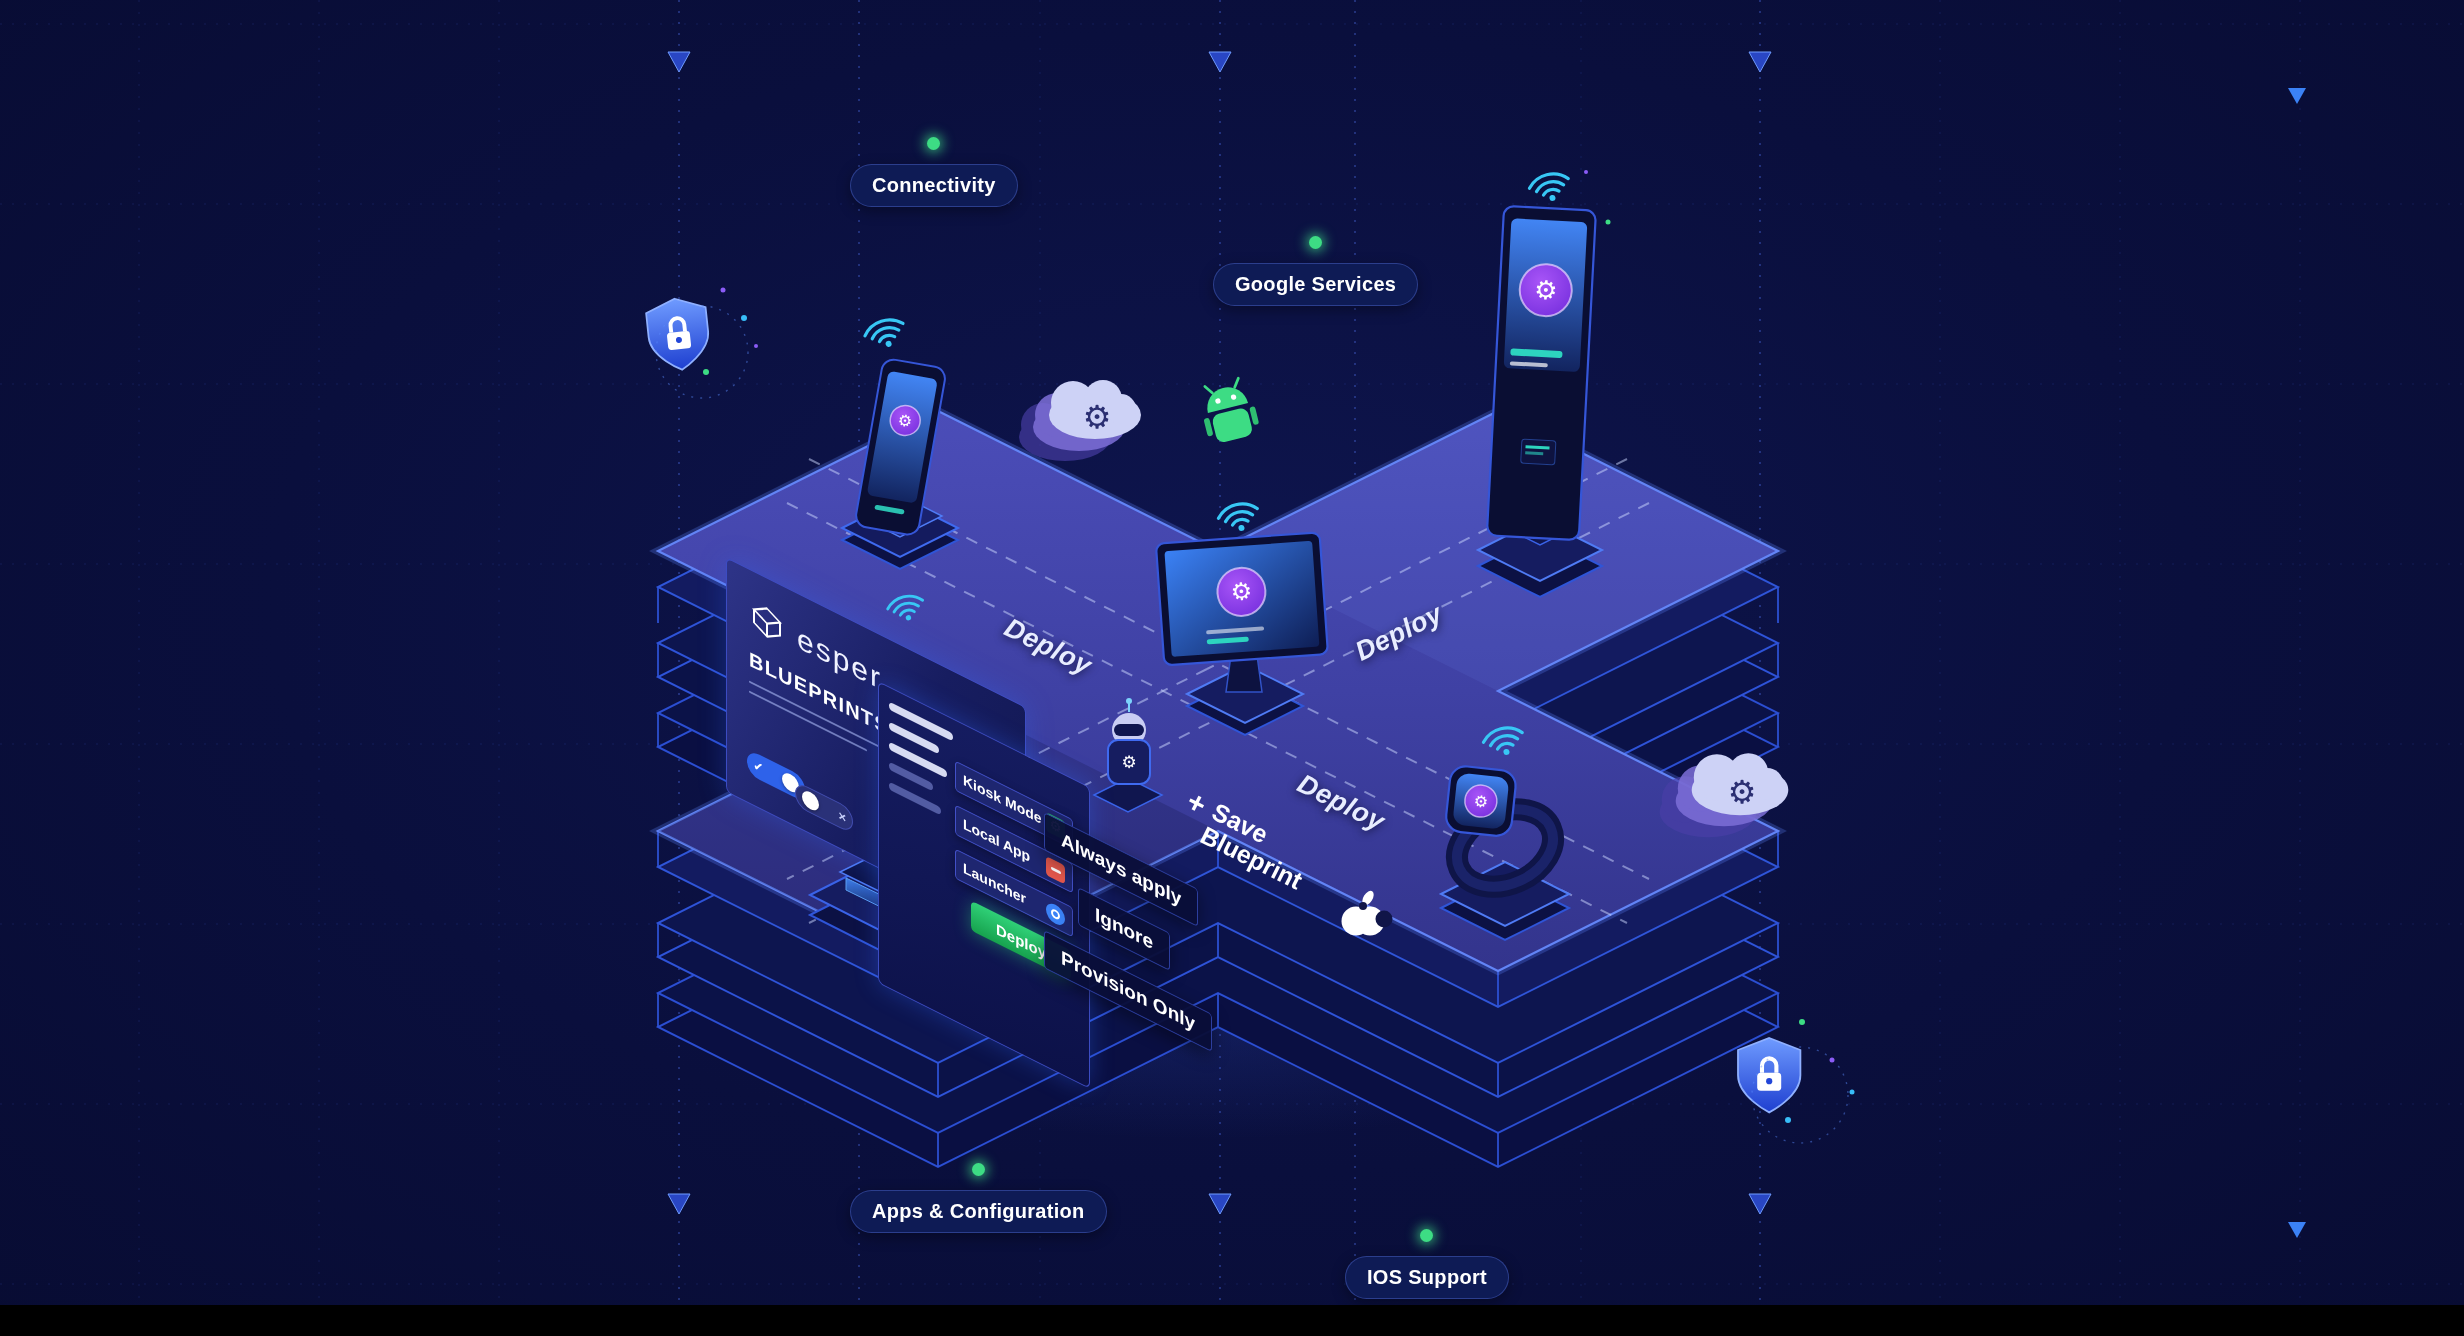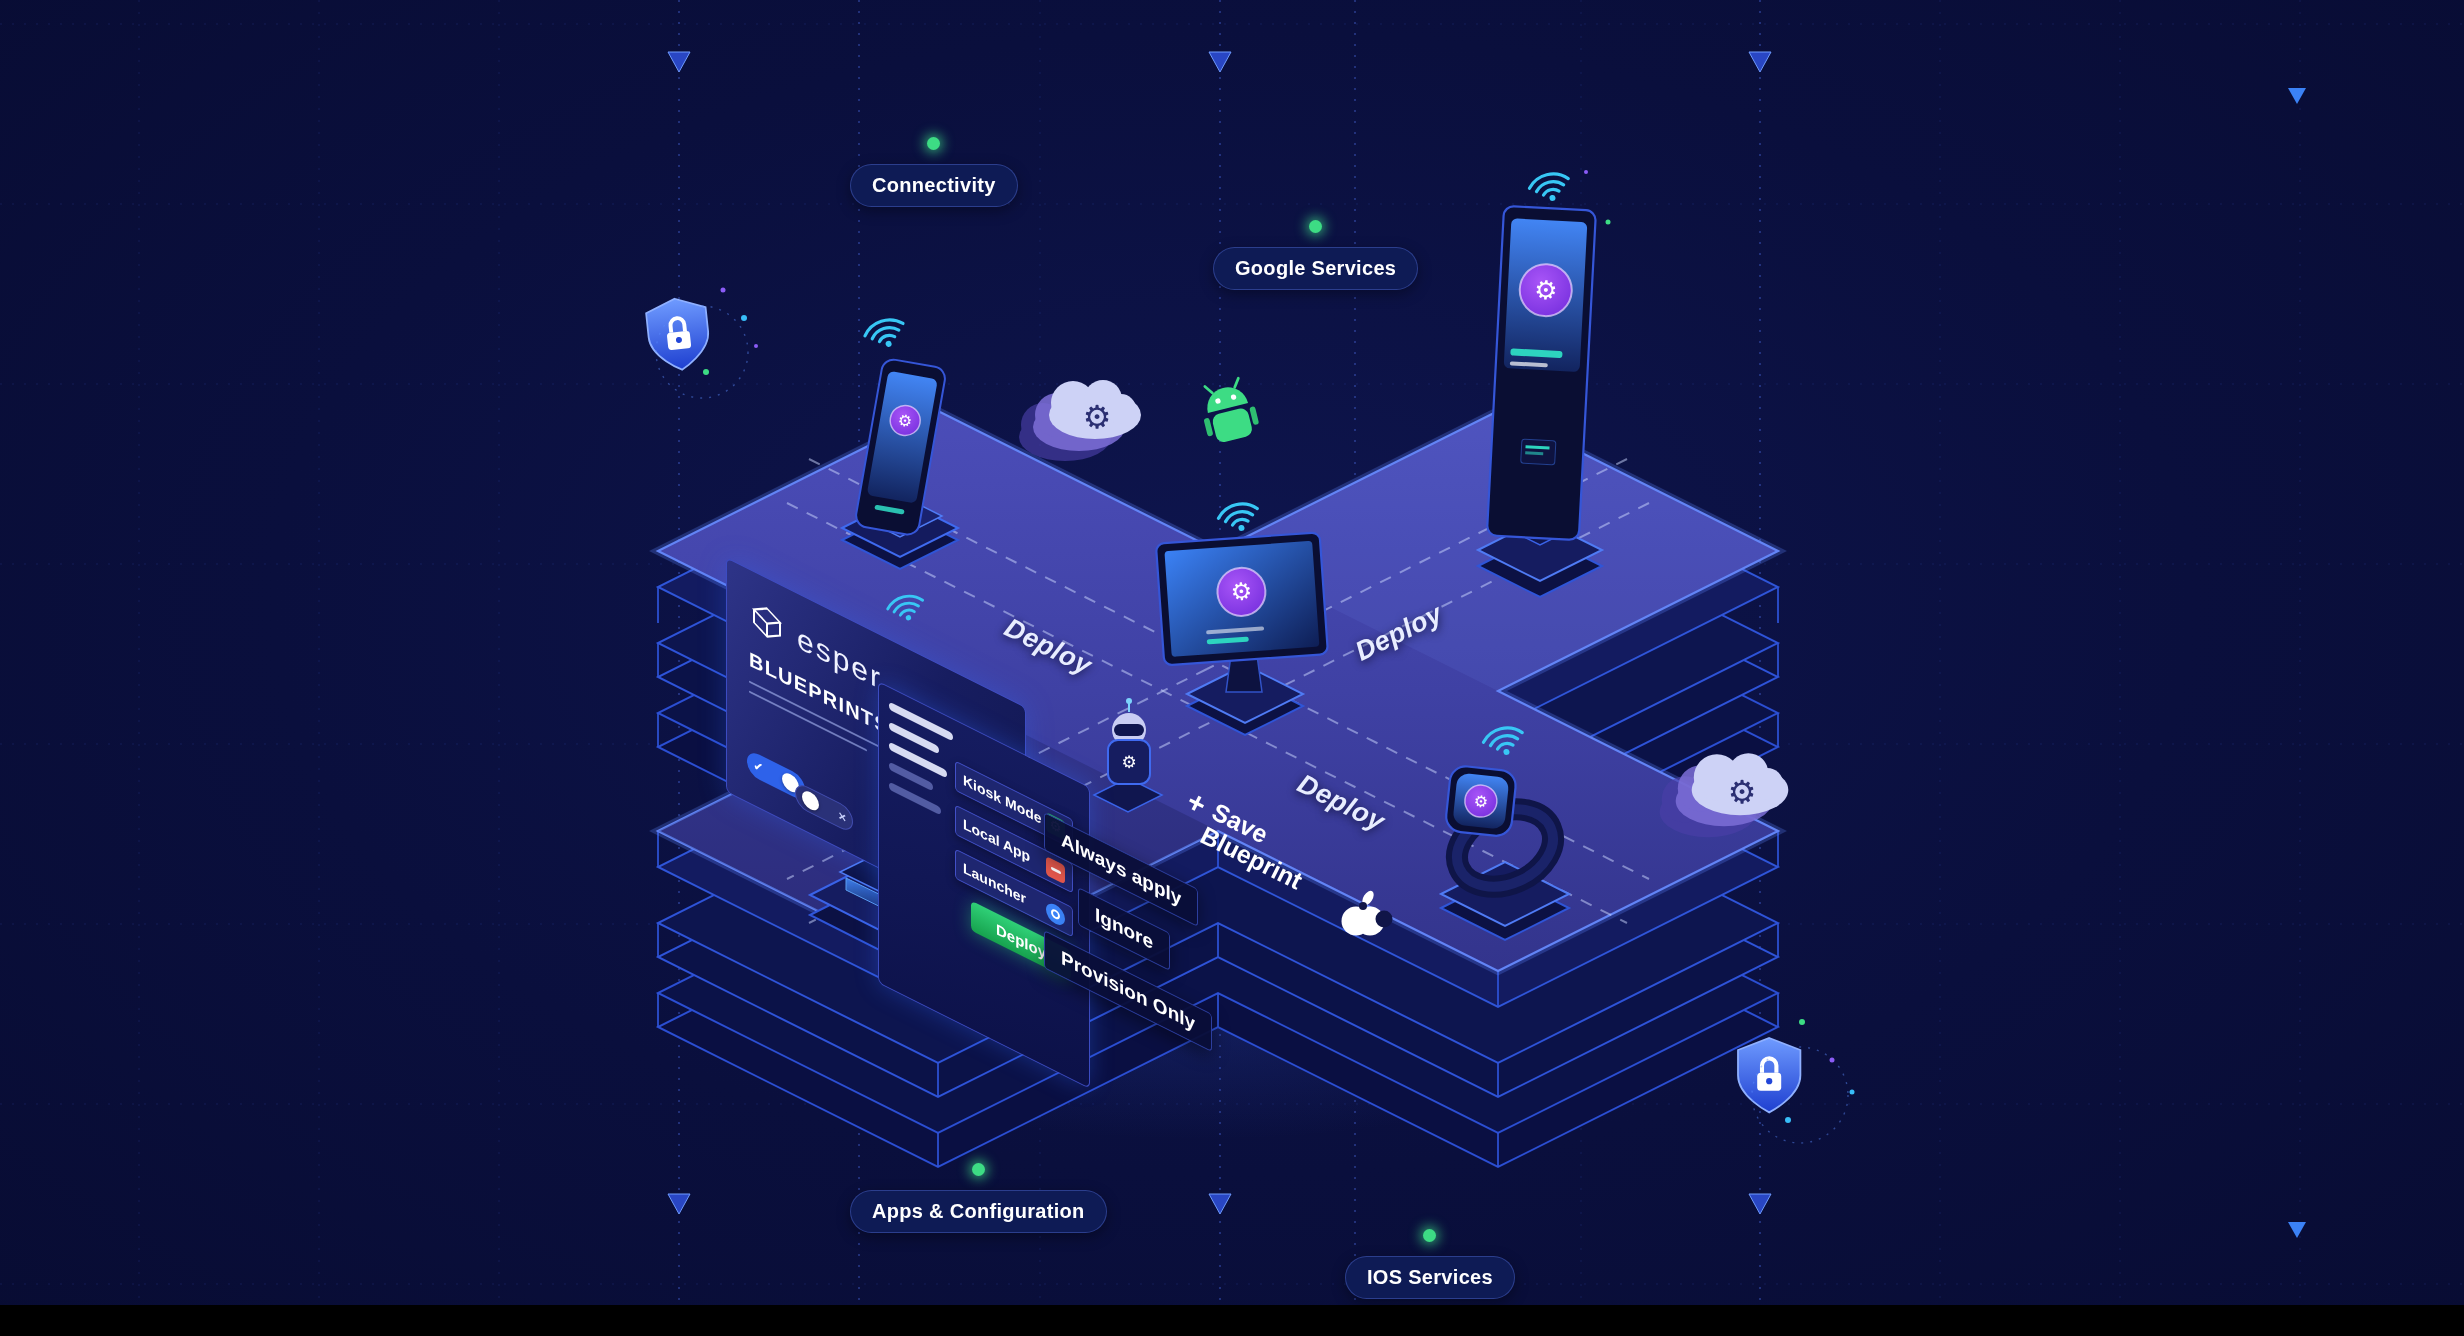--- a/index.html
+++ b/index.html
@@ -428,27 +428,27 @@
     <span class="sbl">
       <span>Save</span><br>
       <span>Blueprint</span>
     </span>
   </div>
 
   <div class="badge" style="left:850px;top:137px">
     <span class="bdot"></span>
     <span class="bpill">Connectivity</span>
   </div>
-  <div class="badge" style="left:1213px;top:220px">
+  <div class="badge" style="left:1213px;top:236px">
     <span class="bdot"></span>
     <span class="bpill">Google Services</span>
   </div>
   <div class="badge" style="left:850px;top:1163px">
     <span class="bdot"></span>
     <span class="bpill">Apps &amp; Configuration</span>
   </div>
   <div class="badge" style="left:1345px;top:1229px">
     <span class="bdot"></span>
-    <span class="bpill">IOS Services</span>
+    <span class="bpill">IOS Support</span>
   </div>
 
   <div class="bottombar"></div>
 </div>
 
 </body></html>

